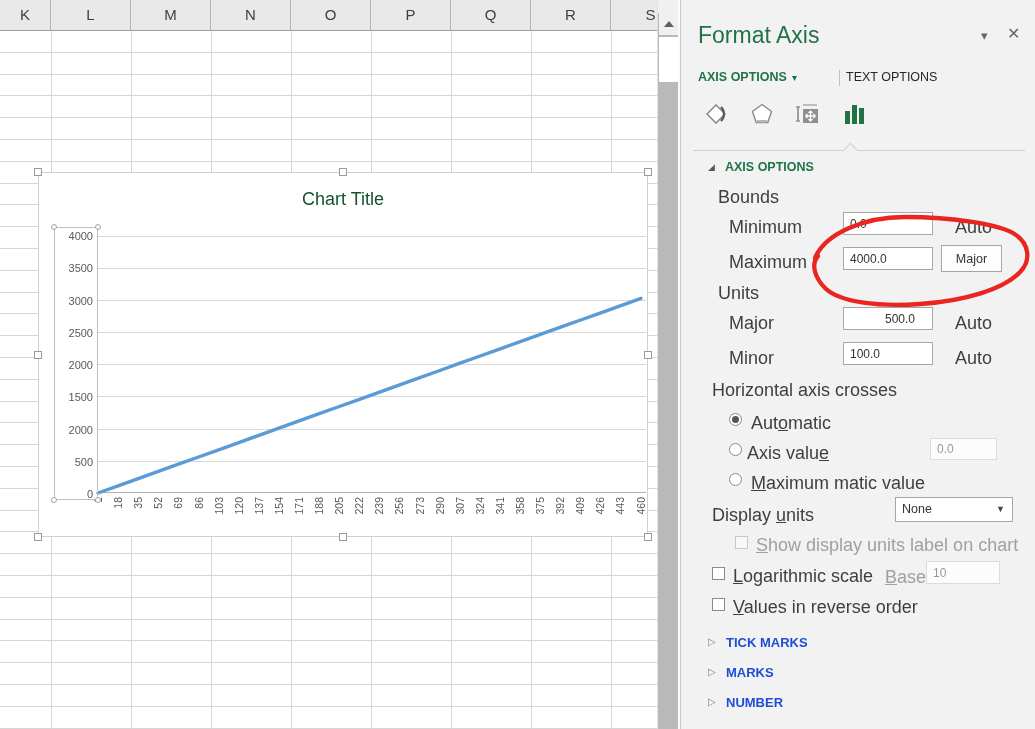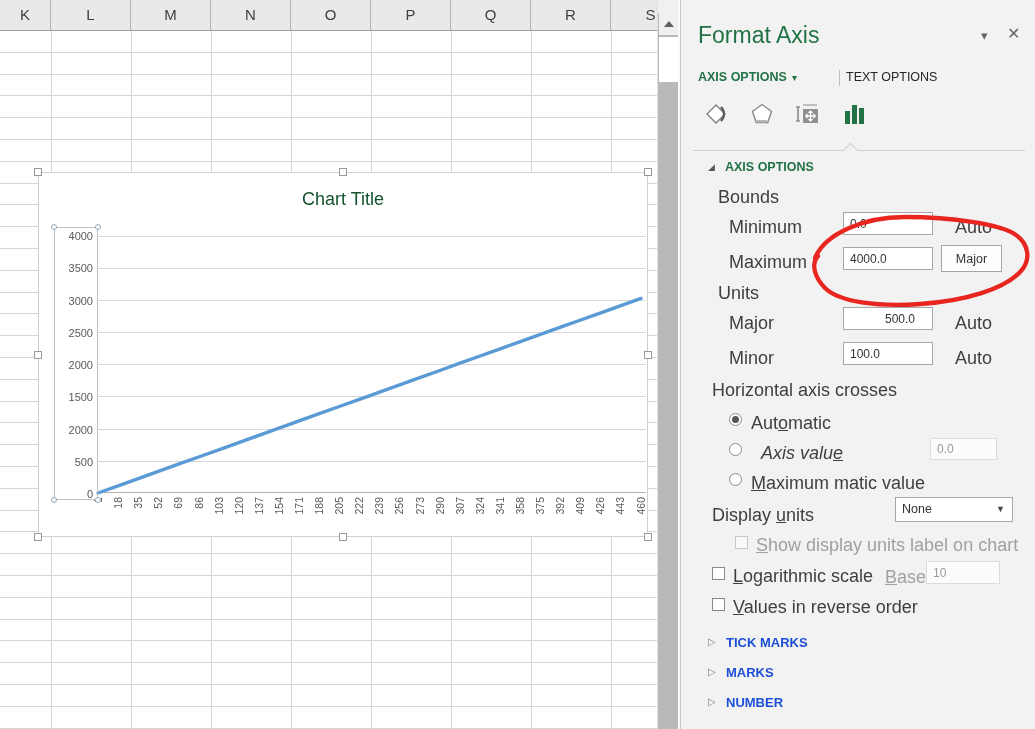--- a/index.html
+++ b/index.html
@@ -316,21 +316,21 @@
     <div class="lbl" style="left:48px; top:348px;">Minor</div>
     <input class="inp" style="left: 162px; top: 342px; width: 90px;" value="100.0">
     <div class="lbl" style="left:274px; top:348px;">Auto</div>
 
     <div class="lbl" style="left:31px; top:380px;">Horizontal axis crosses</div>
 
     <span class="radio sel" style="left:48px; top:413px;"></span>
     <div class="lbl" style="left:70px; top:413px;"><span>Aut</span><span class="u">o</span><span>matic</span></div>
 
     <span class="radio" style="left:48px; top:443px;"></span>
-    <div class="lbl" style="left:80px; top:443px;font-style:italic;"><span>Axis valu</span><span class="u">e</span><span></span></div>
+    <div class="lbl" style="left:66px; top:443px;"><span>Axis valu</span><span class="u">e</span><span></span></div>
     <input class="inp dis" style="left: 249px; top: 438px; width: 67px; height: 22px;" value="0.0">
 
     <span class="radio" style="left:48px; top:473px;"></span>
     <div class="lbl" style="left:70px; top:473px;"><span></span><span class="u">M</span><span>aximum matic value</span></div>
 
     <div class="lbl" style="left:31px; top:505px;"><span>Display </span><span class="u">u</span><span>nits</span></div>
     <div class="dropdown"><span>None</span><span class="dd-arr">▼</span></div>
 
     <span class="cb dis" style="left:54px; top:536px;"></span>
     <div class="lbl gray" style="left:75px; top:535px;"><span class="u">S</span><span>how display units label on chart</span></div>

